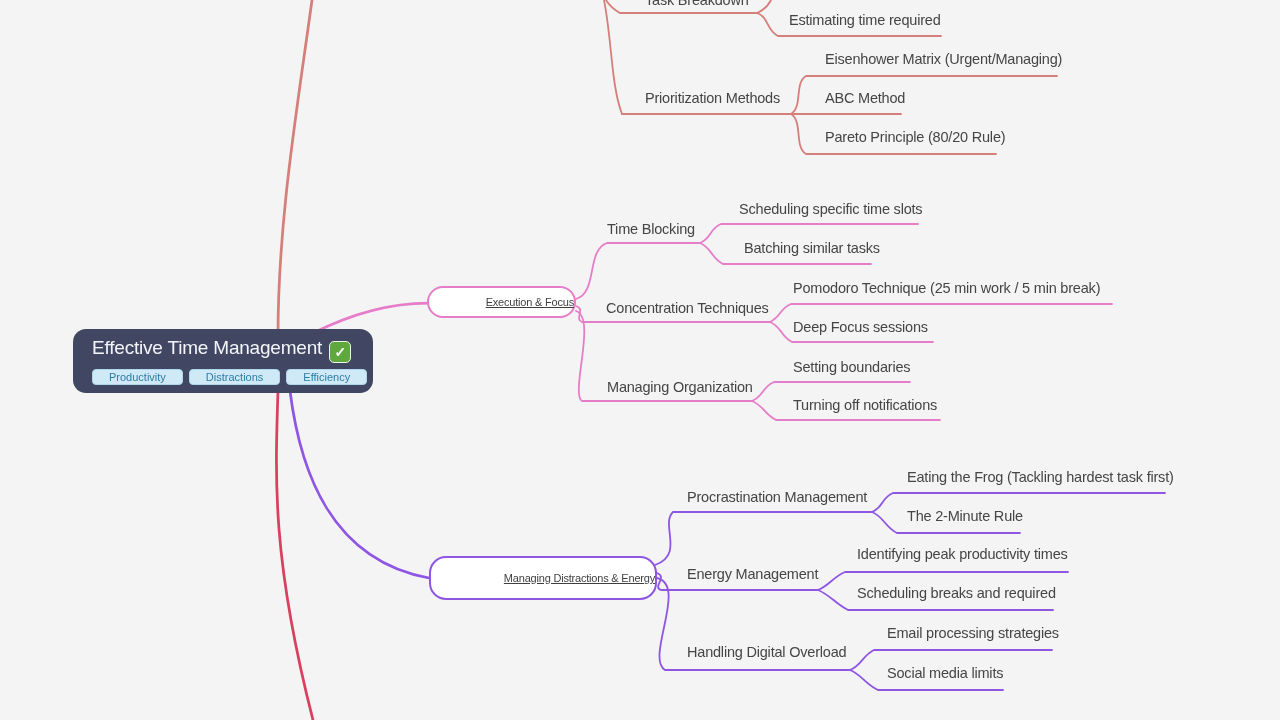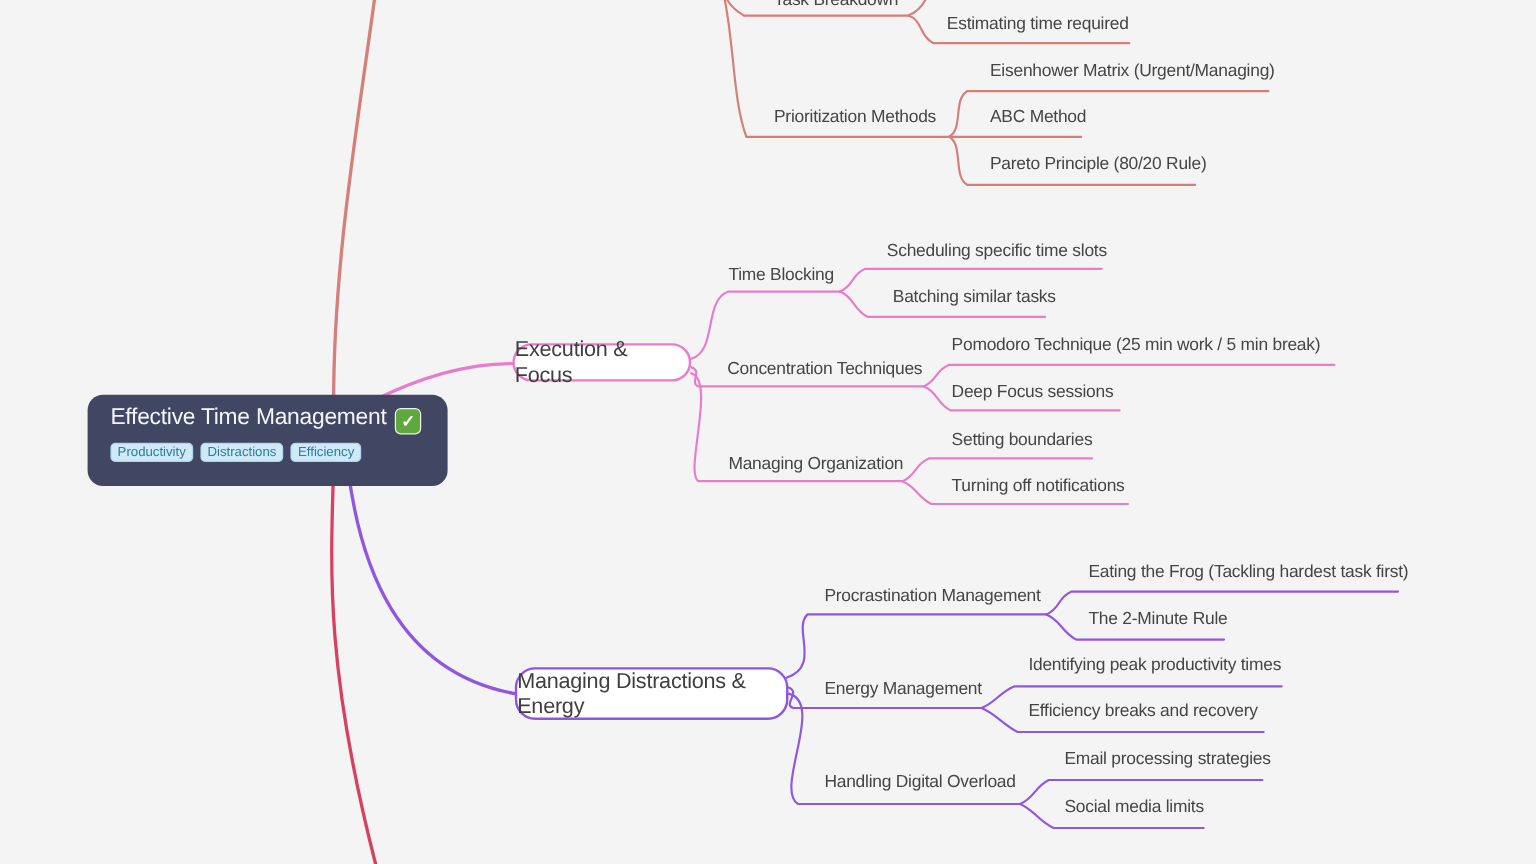--- a/index.html
+++ b/index.html
@@ -5,32 +5,32 @@
   html,body{margin:0;padding:0;}
   body{width:1280px;height:720px;overflow:hidden;background:#f4f4f5;
        font-family:"Liberation Sans", sans-serif;}
   #canvas{position:relative;width:1280px;height:720px;overflow:hidden;}
   #links{position:absolute;left:0;top:0;z-index:1;}
   #links path{fill:none;stroke-linecap:round;}
   .lbl{position:absolute;white-space:nowrap;z-index:2;
        font-size:14.5px;line-height:18px;letter-spacing:-0.2px;color:#454545;}
   .pill{position:absolute;z-index:3;background:#ffffff;border:2px solid #e77cc9;
         border-radius:17px;display:flex;align-items:center;justify-content:flex-end;
-        font-size:18px;letter-spacing:-0.2px;color:#3f3f3f;box-sizing:border-box;}
+        font-size:11px;letter-spacing:-0.2px;color:#3f3f3f;box-sizing:border-box;text-decoration:underline;}
   .pill.purple{border-color:#8f55e3;}
-  .root-box{position:absolute;left:73px;top:329px;width:300px;height:76px;z-index:3;
+  .root-box{position:absolute;left:73px;top:329px;width:300px;height:64px;z-index:3;
         background:#414762;border-radius:13px;}
   .root-title{position:absolute;left:19px;top:8px;white-space:nowrap;
         font-size:19px;letter-spacing:-0.2px;color:#f4f5f9;}
   .check-badge{display:inline-flex;align-items:center;justify-content:center;
         width:20px;height:20px;margin-left:7px;vertical-align:-3px;
         background:#5fa83d;border:1px solid #eef3ea;border-radius:5px;
         color:#ffffff;font-size:14px;font-weight:bold;line-height:1;}
   .tag-row{position:absolute;left:19px;top:40px;display:flex;gap:6px;}
-  .tag{font-size:11px;line-height:14px;padding:0 5px;border-radius:4px;
+  .tag{font-size:11px;line-height:14px;padding:0 16px;border-radius:4px;
         background:#cfe9f6;color:#2b7da4;border:1px solid #aed7eb;white-space:nowrap;}
 </style>
 </head>
 <body>
 
 <div id="canvas">
 
   <svg id="links" width="1280" height="720" viewBox="0 0 1280 720">
 
     <g stroke="#d57f7a" stroke-width="1.8">
@@ -96,21 +96,21 @@
   <div class="lbl" style="left:793px;top:396px">Turning off notifications</div>
 
   <div class="pill purple" style="left:429px;top:556px;width:228px;height:44px">
     <span>Managing Distractions &amp; Energy</span>
   </div>
   <div class="lbl" style="left:687px;top:488px">Procrastination Management</div>
   <div class="lbl" style="left:907px;top:468px">Eating the Frog (Tackling hardest task first)</div>
   <div class="lbl" style="left:907px;top:507px">The 2-Minute Rule</div>
   <div class="lbl" style="left:687px;top:565px">Energy Management</div>
   <div class="lbl" style="left:857px;top:545px">Identifying peak productivity times</div>
-  <div class="lbl" style="left:857px;top:584px">Efficiency breaks and recovery</div>
+  <div class="lbl" style="left:857px;top:584px">Scheduling breaks and required</div>
   <div class="lbl" style="left:687px;top:643px">Handling Digital Overload</div>
   <div class="lbl" style="left:887px;top:624px">Email processing strategies</div>
   <div class="lbl" style="left:887px;top:664px">Social media limits</div>
 
   <div class="root-box">
     <div class="root-title">
       <span>Effective Time Management</span><span class="check-badge">✓</span>
     </div>
     <div class="tag-row">
       <span class="tag">Productivity</span>

